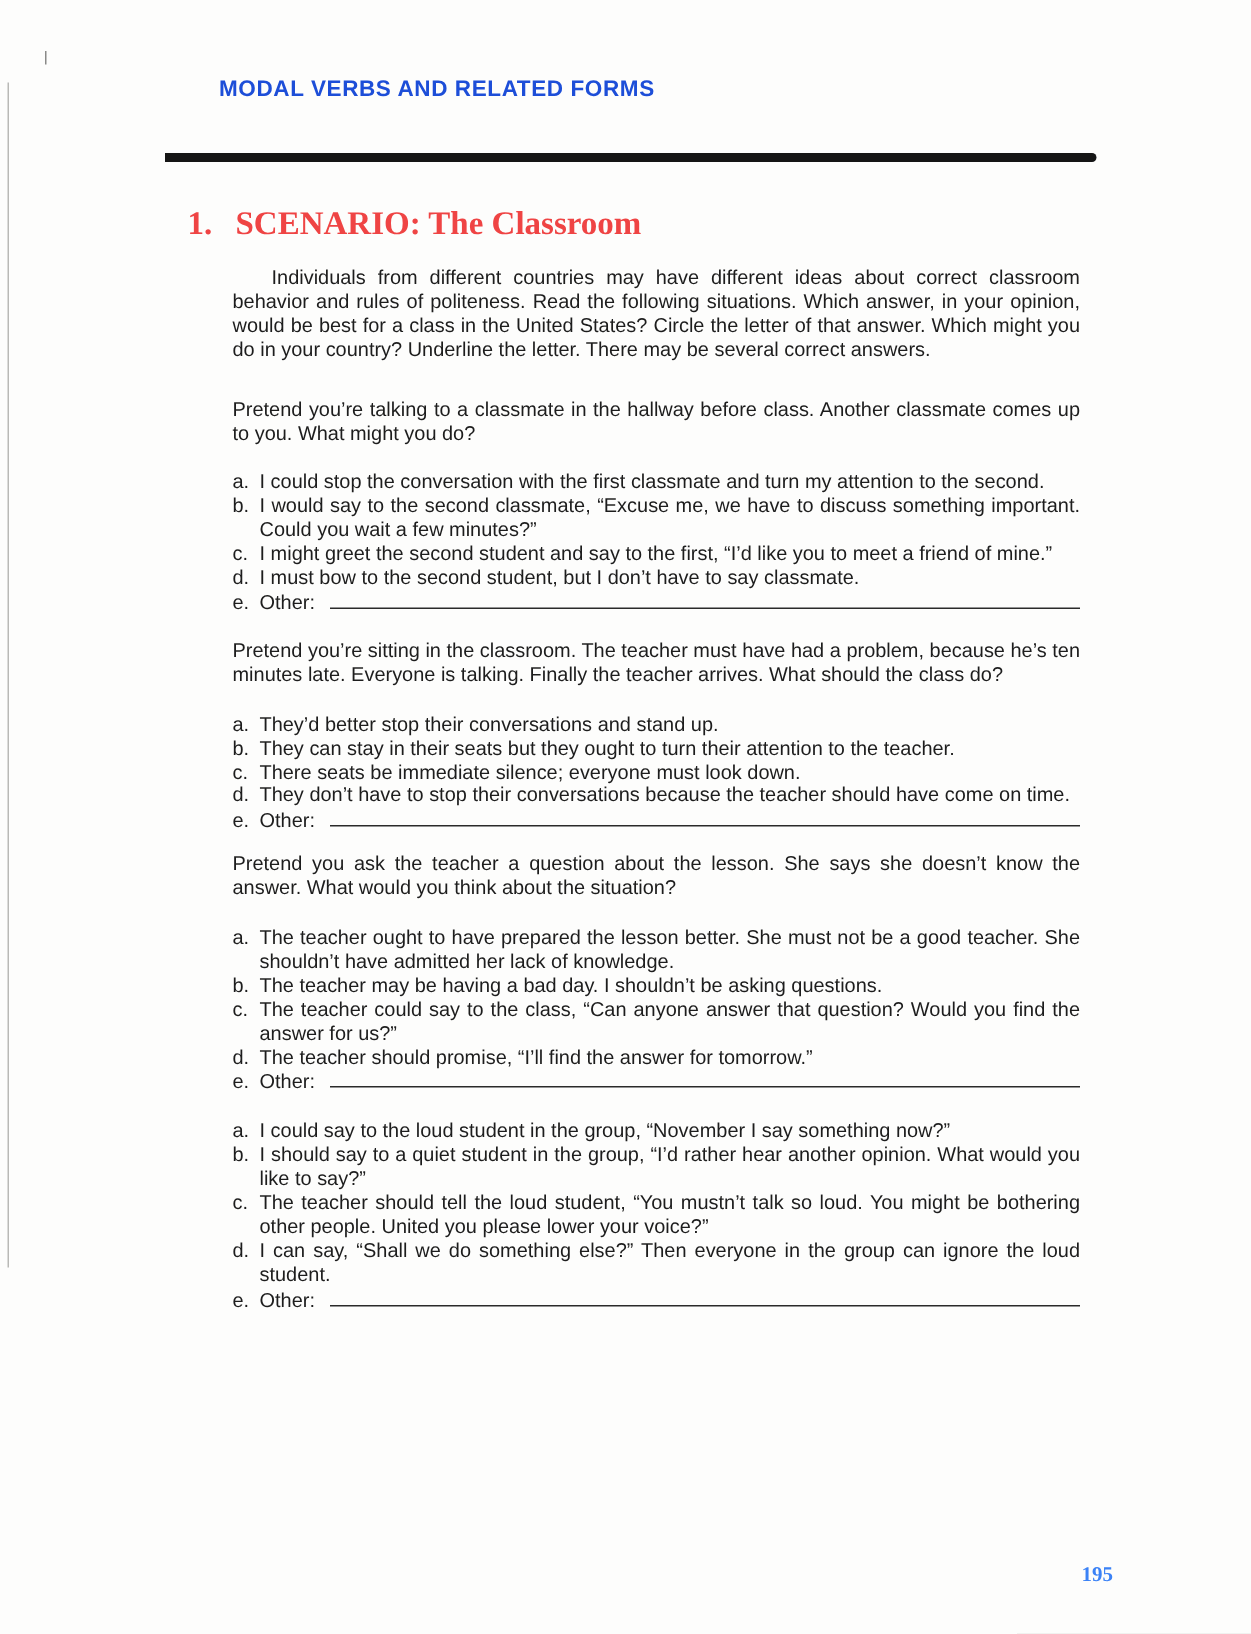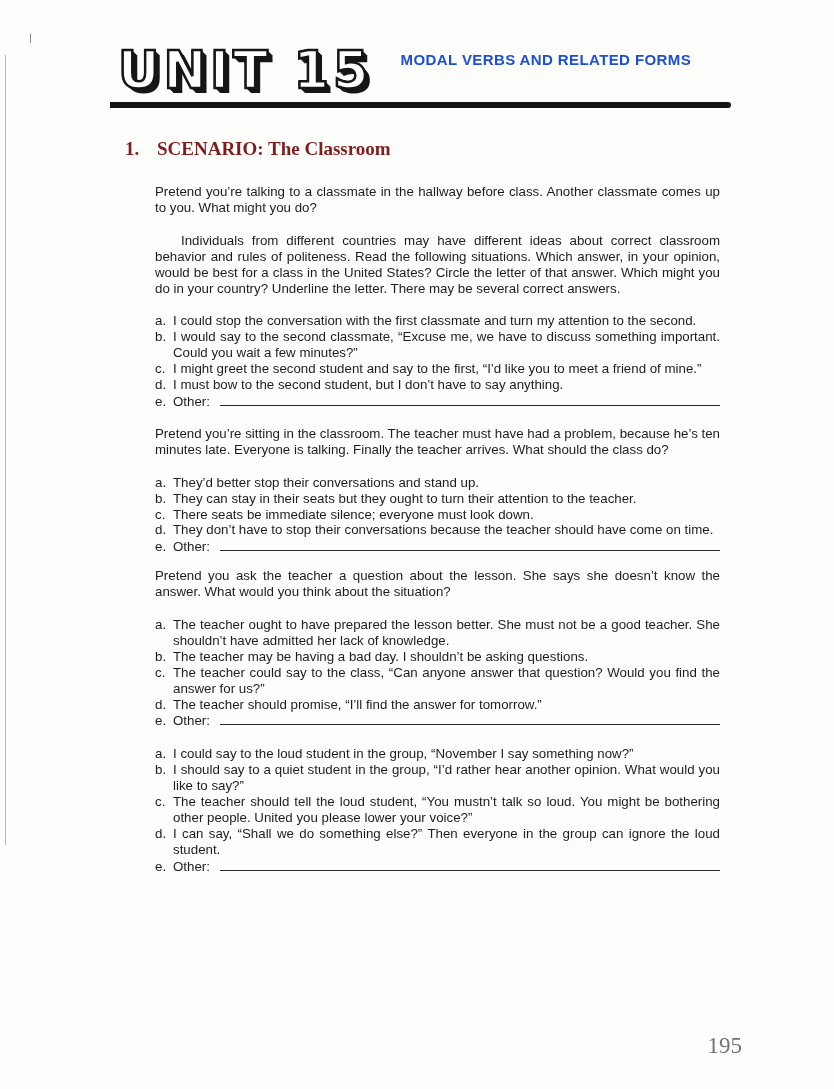--- a/index.html
+++ b/index.html
@@ -51,23 +51,23 @@
   .thick-rule {
     margin: 5px 0 0 110px;
     width: 621px; height: 6px;
     background: #151515;
     border-radius: 0 3px 3px 0;
   }
   .section-heading {
     margin: 30px 0 0 125px;
     font-family: "Liberation Serif", serif;
     font-weight: bold;
-    font-size: 19px;
+    font-size: 22px;
     line-height: 22px;
-    color: #7f1d1d;
+    color: #ef4444;
   }
   .section-heading .sec-num { display: inline-block; width: 32px; }
   .content {
     margin-left: 155px;
     width: 565px;
     font-size: 13.3px;
     line-height: 15.9px;
   }
   p.para {
     margin: 0;
@@ -94,62 +94,61 @@
   .option .answer-blank {
     flex: 1;
     margin-left: 10px;
     border-bottom: 1.6px solid #2a2a2a;
     height: 12px;
   }
   .page-number {
     position: absolute;
     right: 92px; bottom: 30px;
     font-family: "Liberation Serif", serif;
-    font-weight: normal;
-    font-size: 23px;
-    color: #737373;
+    font-weight: bold;
+    font-size: 14px;
+    color: #3b82f6;
   }
 </style>
 </head>
 <body>
 
 <div class="page">
   <div class="scan-edge-line"></div>
   <div class="scan-tick"></div>
 
   <div class="unit-header">
-    <div class="unit-title">UNIT 15</div>
     <div class="unit-subtitle">MODAL VERBS AND RELATED FORMS</div>
   </div>
   <div class="thick-rule"></div>
 
   <div class="section-heading">
     <span class="sec-num">1.</span><span>SCENARIO: The Classroom</span>
   </div>
 
   <div class="content">
+    <p class="para intro">Individuals from different countries may have different ideas about correct classroom behavior and rules of politeness. Read the following situations. Which answer, in your opinion, would be best for a class in the United States? Circle the letter of that answer. Which might you do in your country? Underline the letter. There may be several correct answers.</p>
+
     <p class="para prompt-1">Pretend you’re talking to a classmate in the hallway before class. Another classmate comes up to you. What might you do?</p>
-
-    <p class="para intro">Individuals from different countries may have different ideas about correct classroom behavior and rules of politeness. Read the following situations. Which answer, in your opinion, would be best for a class in the United States? Circle the letter of that answer. Which might you do in your country? Underline the letter. There may be several correct answers.</p>
     <div class="options">
       <div class="option">
           <span class="letter">a.</span>
           <span class="opt-text">I could stop the conversation with the first classmate and turn my attention to the second.</span>
         </div>
       <div class="option">
           <span class="letter">b.</span>
           <span class="opt-text">I would say to the second classmate, “Excuse me, we have to discuss something important. Could you wait a few minutes?”</span>
         </div>
       <div class="option">
           <span class="letter">c.</span>
           <span class="opt-text">I might greet the second student and say to the first, “I’d like you to meet a friend of mine.”</span>
         </div>
       <div class="option">
           <span class="letter">d.</span>
-          <span class="opt-text">I must bow to the second student, but I don’t have to say anything.</span>
+          <span class="opt-text">I must bow to the second student, but I don’t have to say classmate.</span>
         </div>
       <div class="option other-row">
           <span class="letter">e.</span>
           <span class="opt-text">Other:</span>
           <span class="answer-blank"></span>
         </div>
     </div>
 
     <p class="para prompt-2">Pretend you’re sitting in the classroom. The teacher must have had a problem, because he’s ten minutes late. Everyone is talking. Finally the teacher arrives. What should the class do?</p>
     <div class="options">

